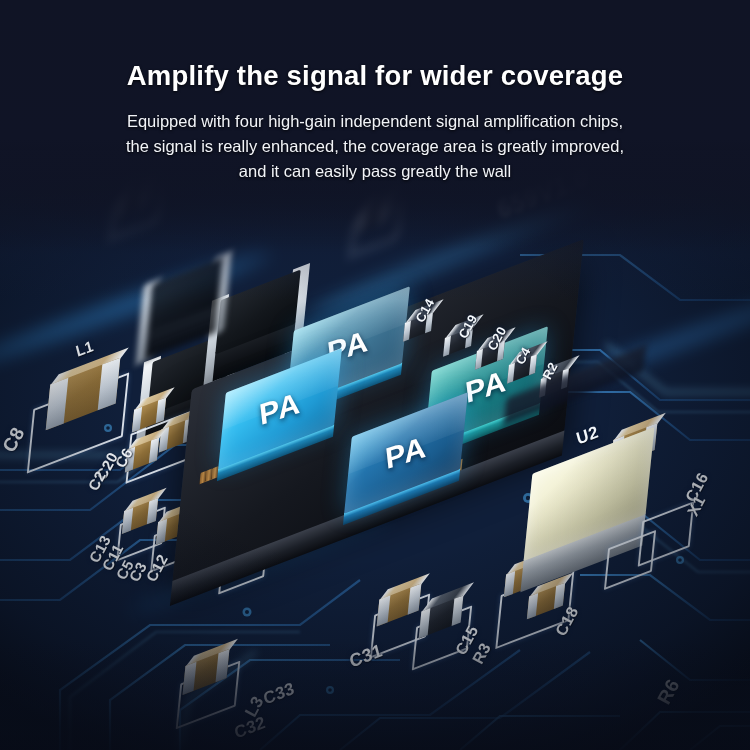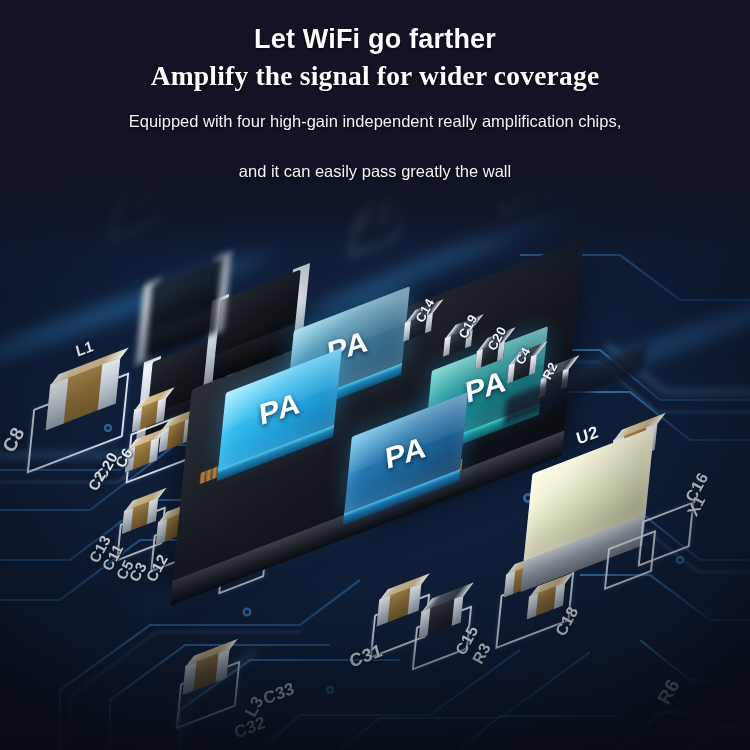--- a/index.html
+++ b/index.html
@@ -15,21 +15,21 @@
     position:absolute;left:0;top:0;width:750px;height:250px;
     z-index:40;text-align:center;color:#fff;
     background:linear-gradient(180deg,#101425 0%,#101426 55%,rgba(15,19,36,0.55) 82%,rgba(13,17,32,0) 100%);
   }
   .headline{
     margin:0;padding-top:22px;
     font-size:27px;font-weight:bold;line-height:1.33;
     letter-spacing:0.2px;color:#ffffff;
     text-shadow:0 1px 3px rgba(0,0,0,.8);
   }
-  .headline .l2{font-size:27.5px;font-family:Liberation Serif, serif;}
+  .headline .l2{font-size:27.5px;}
   .subtext{
     margin:14px auto 0;width:625px;
     font-size:16.5px;line-height:1.52;color:#f2f4f8;font-weight:normal;
     text-shadow:0 1px 3px rgba(0,0,0,.9);
   }
 
   
   .scene{position:absolute;left:0;top:0;width:750px;height:750px;overflow:hidden;}
 
   .pcb-base{
@@ -513,23 +513,23 @@
     <div class="silk" style="left:692px;top:506px;font-size:16px;transform:rotate(-62deg);">X1</div>
     <div class="silk" style="left:663px;top:692px;font-size:19px;transform:rotate(-62deg);">R6</div>
 
     <div class="vign"></div>
     <div class="topfade"></div>
     <div class="botfade"></div>
   </div>
 
   <div class="header">
     <h1 class="headline">
-      <span>Let WiFi go farther</span><br>
+      <br>
       <span class="l2">Amplify the signal for wider coverage</span>
     </h1>
     <p class="subtext">
-      <span>Equipped with four high-gain independent really amplification chips,</span><br>
-      <br>
+      <span>Equipped with four high-gain independent signal amplification chips,</span><br>
+      <span>the signal is really enhanced, the coverage area is greatly improved,</span><br>
       <span>and it can easily pass greatly the wall</span>
     </p>
   </div>
 
 </div>
 
 </body></html>

